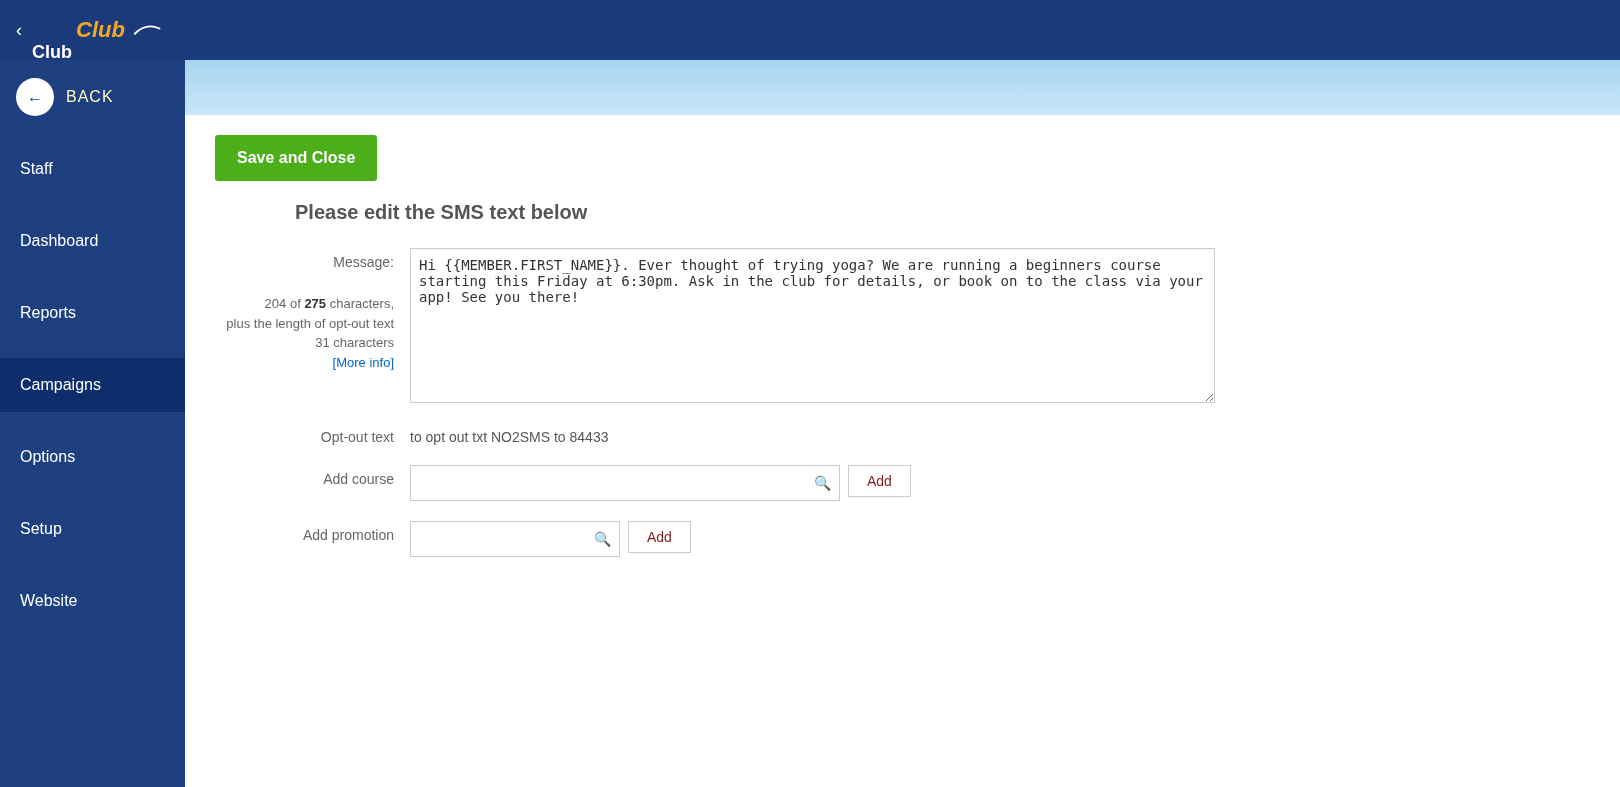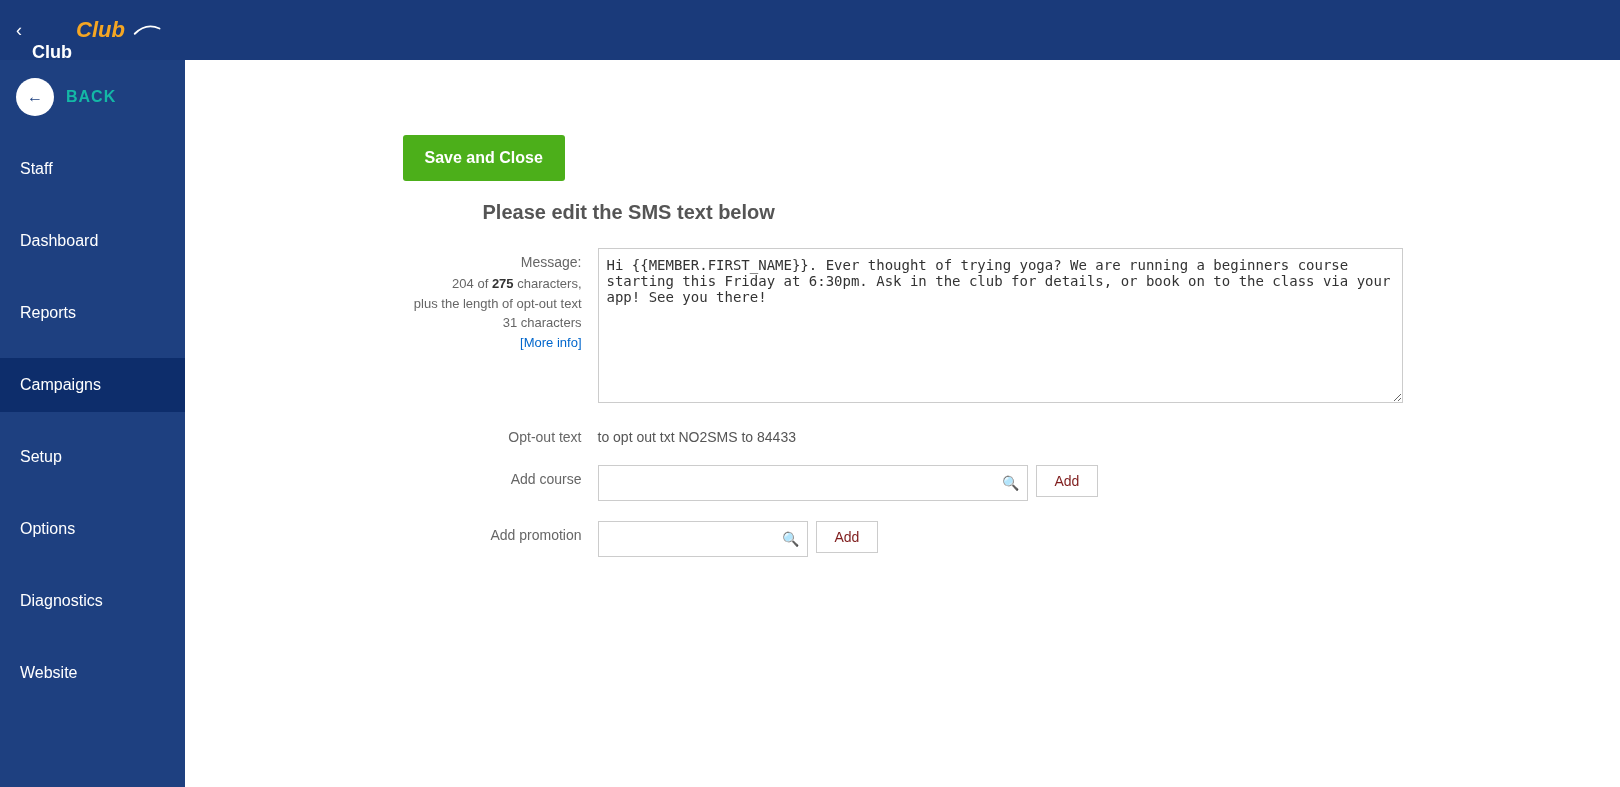--- a/index.html
+++ b/index.html
@@ -76,23 +76,23 @@
       align-items: center;
       justify-content: center;
       flex-shrink: 0;
     }
     .back-arrow-icon {
       color: #1e4080;
       font-size: 16px;
       font-weight: bold;
     }
     .back-label {
-      color: #14b8a6;
+      color: #fef9c3;
       font-size: 16px;
-      font-weight: bold;
+      font-weight: normal;
       letter-spacing: 1px;
     }
     .sidebar-nav {
       display: flex;
       flex-direction: column;
       padding-top: 8px;
       gap: 18px;
     }
     .sidebar-item {
       color: white;
@@ -105,21 +105,20 @@
     .sidebar-item.active {
       background-color: #0d2d6b;
     }
 
     
     .content-area {
       flex: 1;
       display: flex;
       flex-direction: column;
       overflow: hidden;
-      align-items: center;
     }
     .content-subheader {
       background: linear-gradient(to bottom, #a8d4f0, #c8e6f8);
       height: 55px;
       flex-shrink: 0;
     }
     .content-body {
       flex: 1;
       background-color: white;
       padding: 20px 30px;
@@ -268,44 +267,43 @@
         <span class="back-arrow-icon">←</span>
       </div>
       <span class="back-label">BACK</span>
     </div>
 
     <div class="sidebar-nav">
       <a class="sidebar-item">Staff</a>
       <a class="sidebar-item">Dashboard</a>
       <a class="sidebar-item">Reports</a>
       <a class="sidebar-item active">Campaigns</a>
+      <a class="sidebar-item">Options</a>
       <a class="sidebar-item">Setup</a>
-      <a class="sidebar-item">Options</a>
-      <a class="sidebar-item">Diagnostics</a>
       <a class="sidebar-item">Website</a>
     </div>
   </nav>
 
   <div class="content-area">
     <div class="content-subheader"></div>
 
     <div class="content-body">
 
       
       <button class="save-close-btn">Save and Close</button>
 
       
       <div class="form-section">
 
         <div class="form-title">Please edit the SMS text below</div>
 
         <div class="form-row">
           <div style="width:195px; flex-shrink:0; text-align:right; padding-right:16px;">
             <div class="form-label" style="padding-top:6px;">Message:</div>
-            <div class="char-count-label" style="margin-top: 4px; text-align:right; padding-right:16px; width:195px; box-sizing:border-box;">
+            <div class="char-count-label" style="margin-top: 24px; text-align:right; padding-right:16px; width:195px; box-sizing:border-box;">
               <span>204 of </span><strong>275</strong><span> characters,</span>
               <br>
               <span>plus the length of opt-out text 31 characters</span>
               <br>
               <a class="more-info-link">[More info]</a>
             </div>
           </div>
           <textarea class="message-textarea" style="">Hi {{MEMBER.FIRST_NAME}}. Ever thought of trying yoga? We are running a beginners course starting this Friday at 6:30pm. Ask in the club for details, or book on to the class via your app! See you there!</textarea>
         </div>
 

